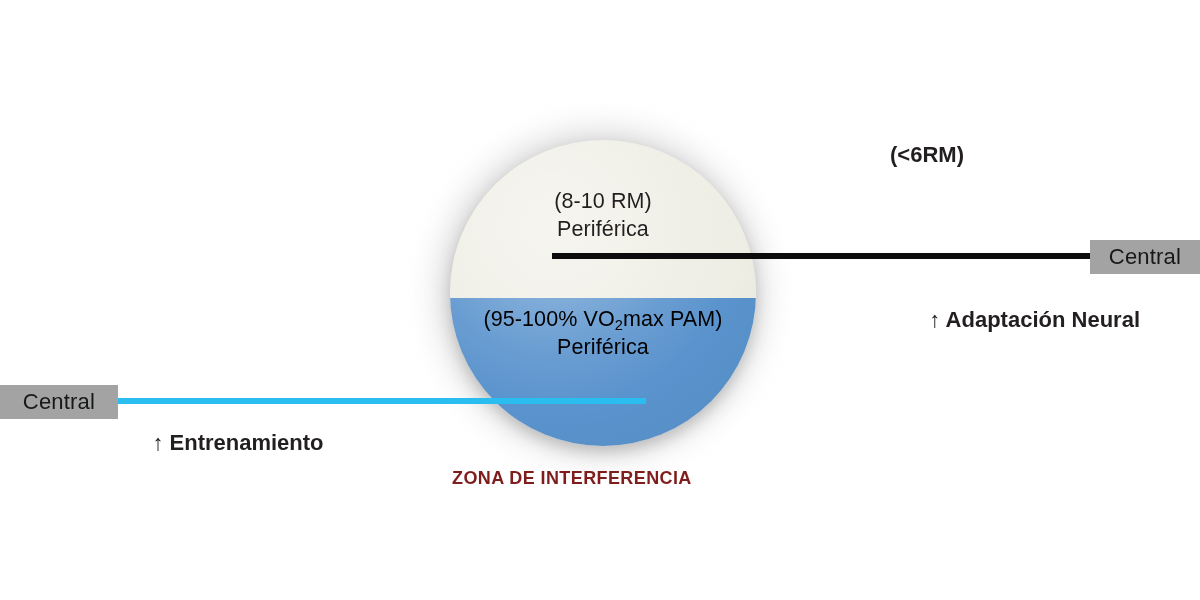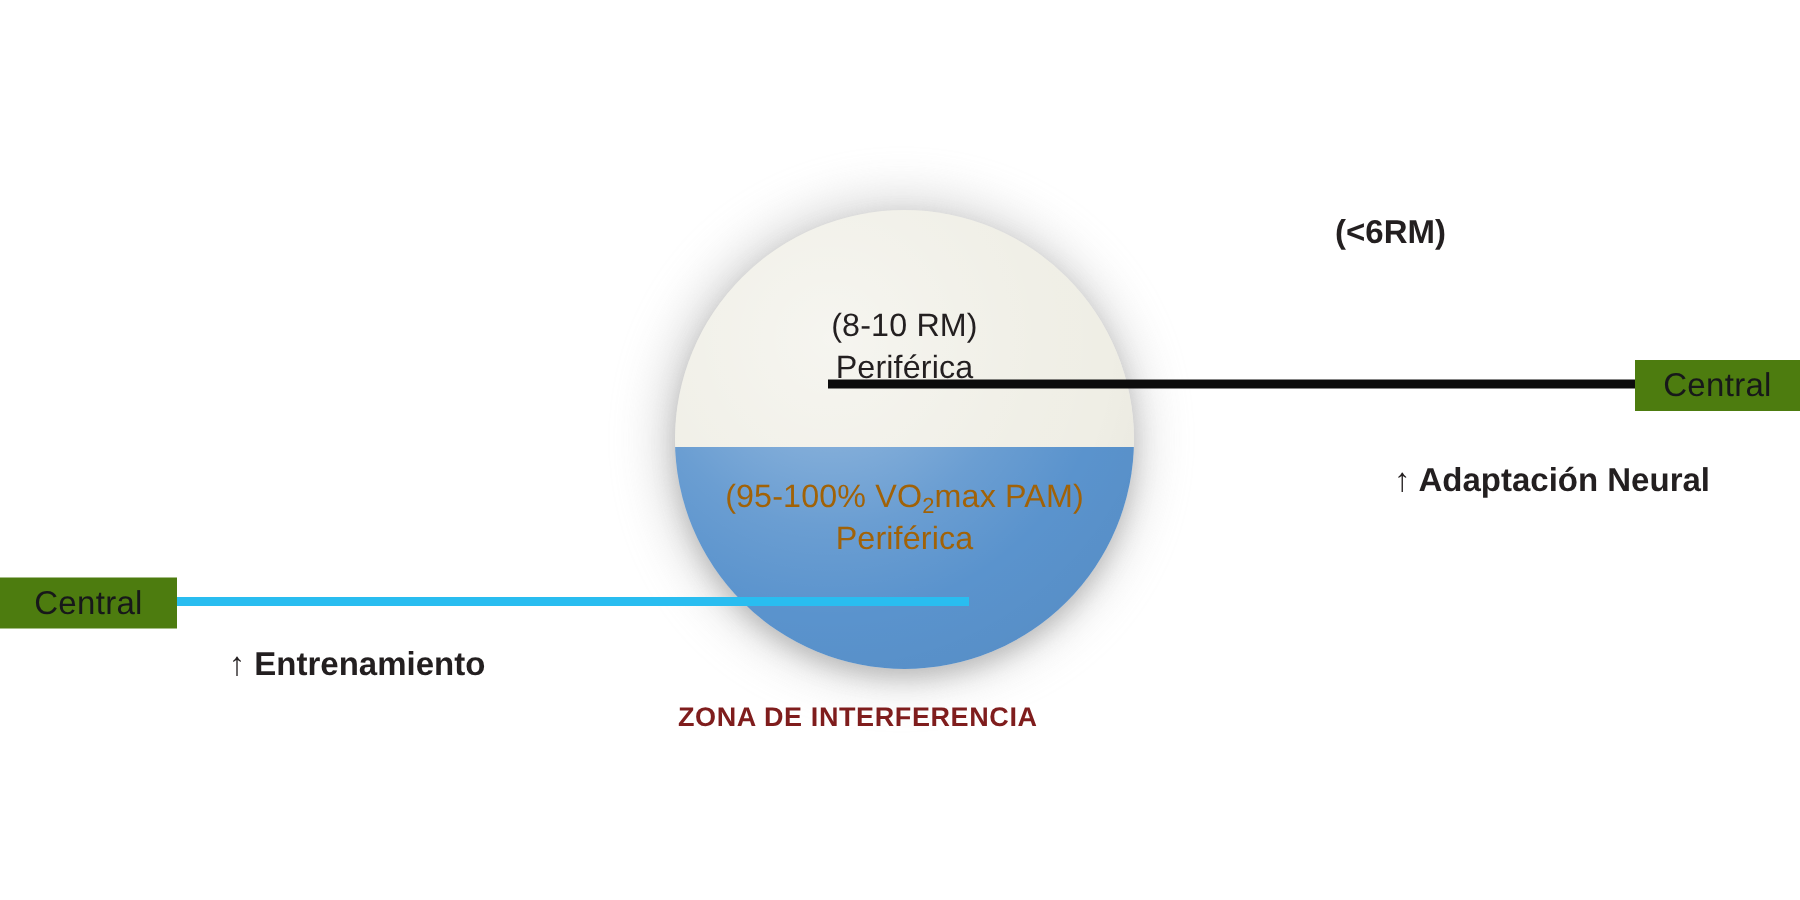--- a/index.html
+++ b/index.html
@@ -69,27 +69,27 @@
 
   .circle-label {
     position: absolute;
     width: 100%;
     text-align: center;
     line-height: 1.28;
     font-weight: 400;
     letter-spacing: 0.1px;
   }
   .circle-label.top {
-    top: 64px;
+    top: 48px;
     color: #231f20;
     font-size: 21.5px;
   }
   .circle-label.bottom {
-    top: 178px;
-    color: #a16207;
+    top: 166px;
+    color: #000000;
     font-size: 21.5px;
   }
   .circle-label .l1 { display: block; }
   .circle-label .l2 { display: block; }
   sub {
     font-size: 0.68em;
     vertical-align: baseline;
     position: relative;
     bottom: -0.28em;
   }
@@ -108,21 +108,21 @@
     left: 104px;
     top: 398px;
     width: 542px;
     height: 6px;
     background: #29bdf0;
   }
 
   
   .central-tag {
     position: absolute;
-    background: #4d7c0f;
+    background: #a3a3a3;
     color: #17181a;
     font-size: 22px;
     display: flex;
     align-items: center;
     justify-content: center;
     letter-spacing: 0.2px;
   }
   .central-tag.left {
     left: 0px;
     top: 385px;

